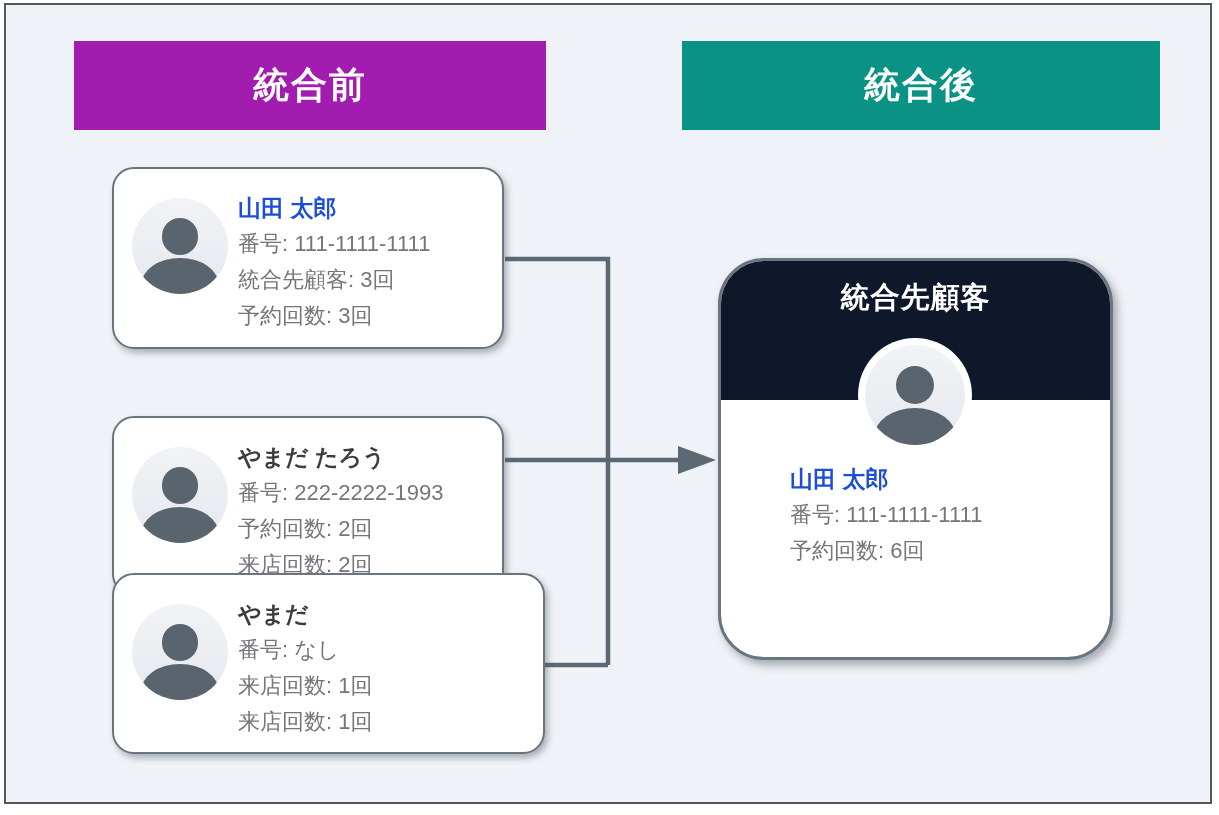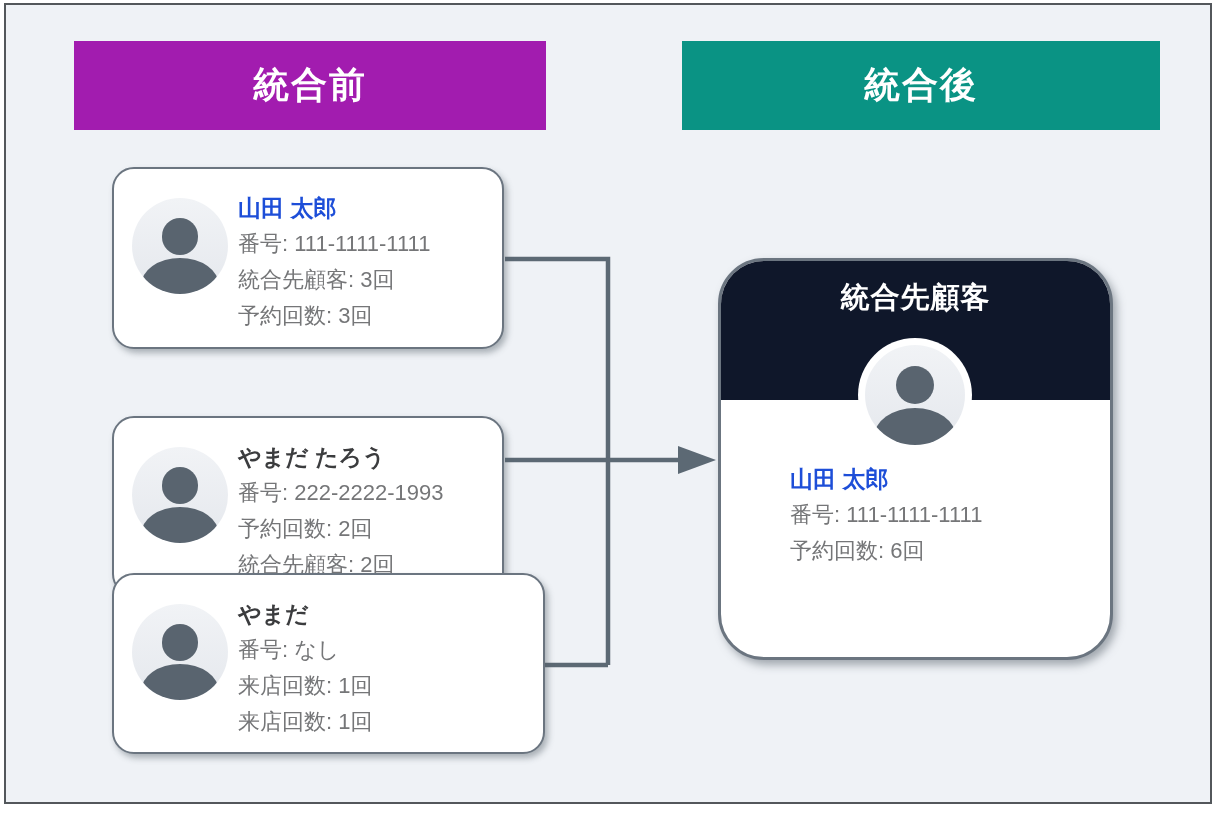--- a/index.html
+++ b/index.html
@@ -177,21 +177,21 @@
 
 <div class="card card-2">
   <div class="avatar">
     <div class="head"></div>
     <div class="torso"></div>
   </div>
   <div class="card-text">
     <div class="card-name name-dark">やまだ たろう</div>
     <div>番号: 222-2222-1993</div>
     <div>予約回数: 2回</div>
-    <div>統合先顧客: 2回</div>
+    <div>来店回数: 2回</div>
   </div>
 </div>
 
 <div class="card card-3">
   <div class="avatar">
     <div class="head"></div>
     <div class="torso"></div>
   </div>
   <div class="card-text">
     <div class="card-name name-dark">やまだ</div>

